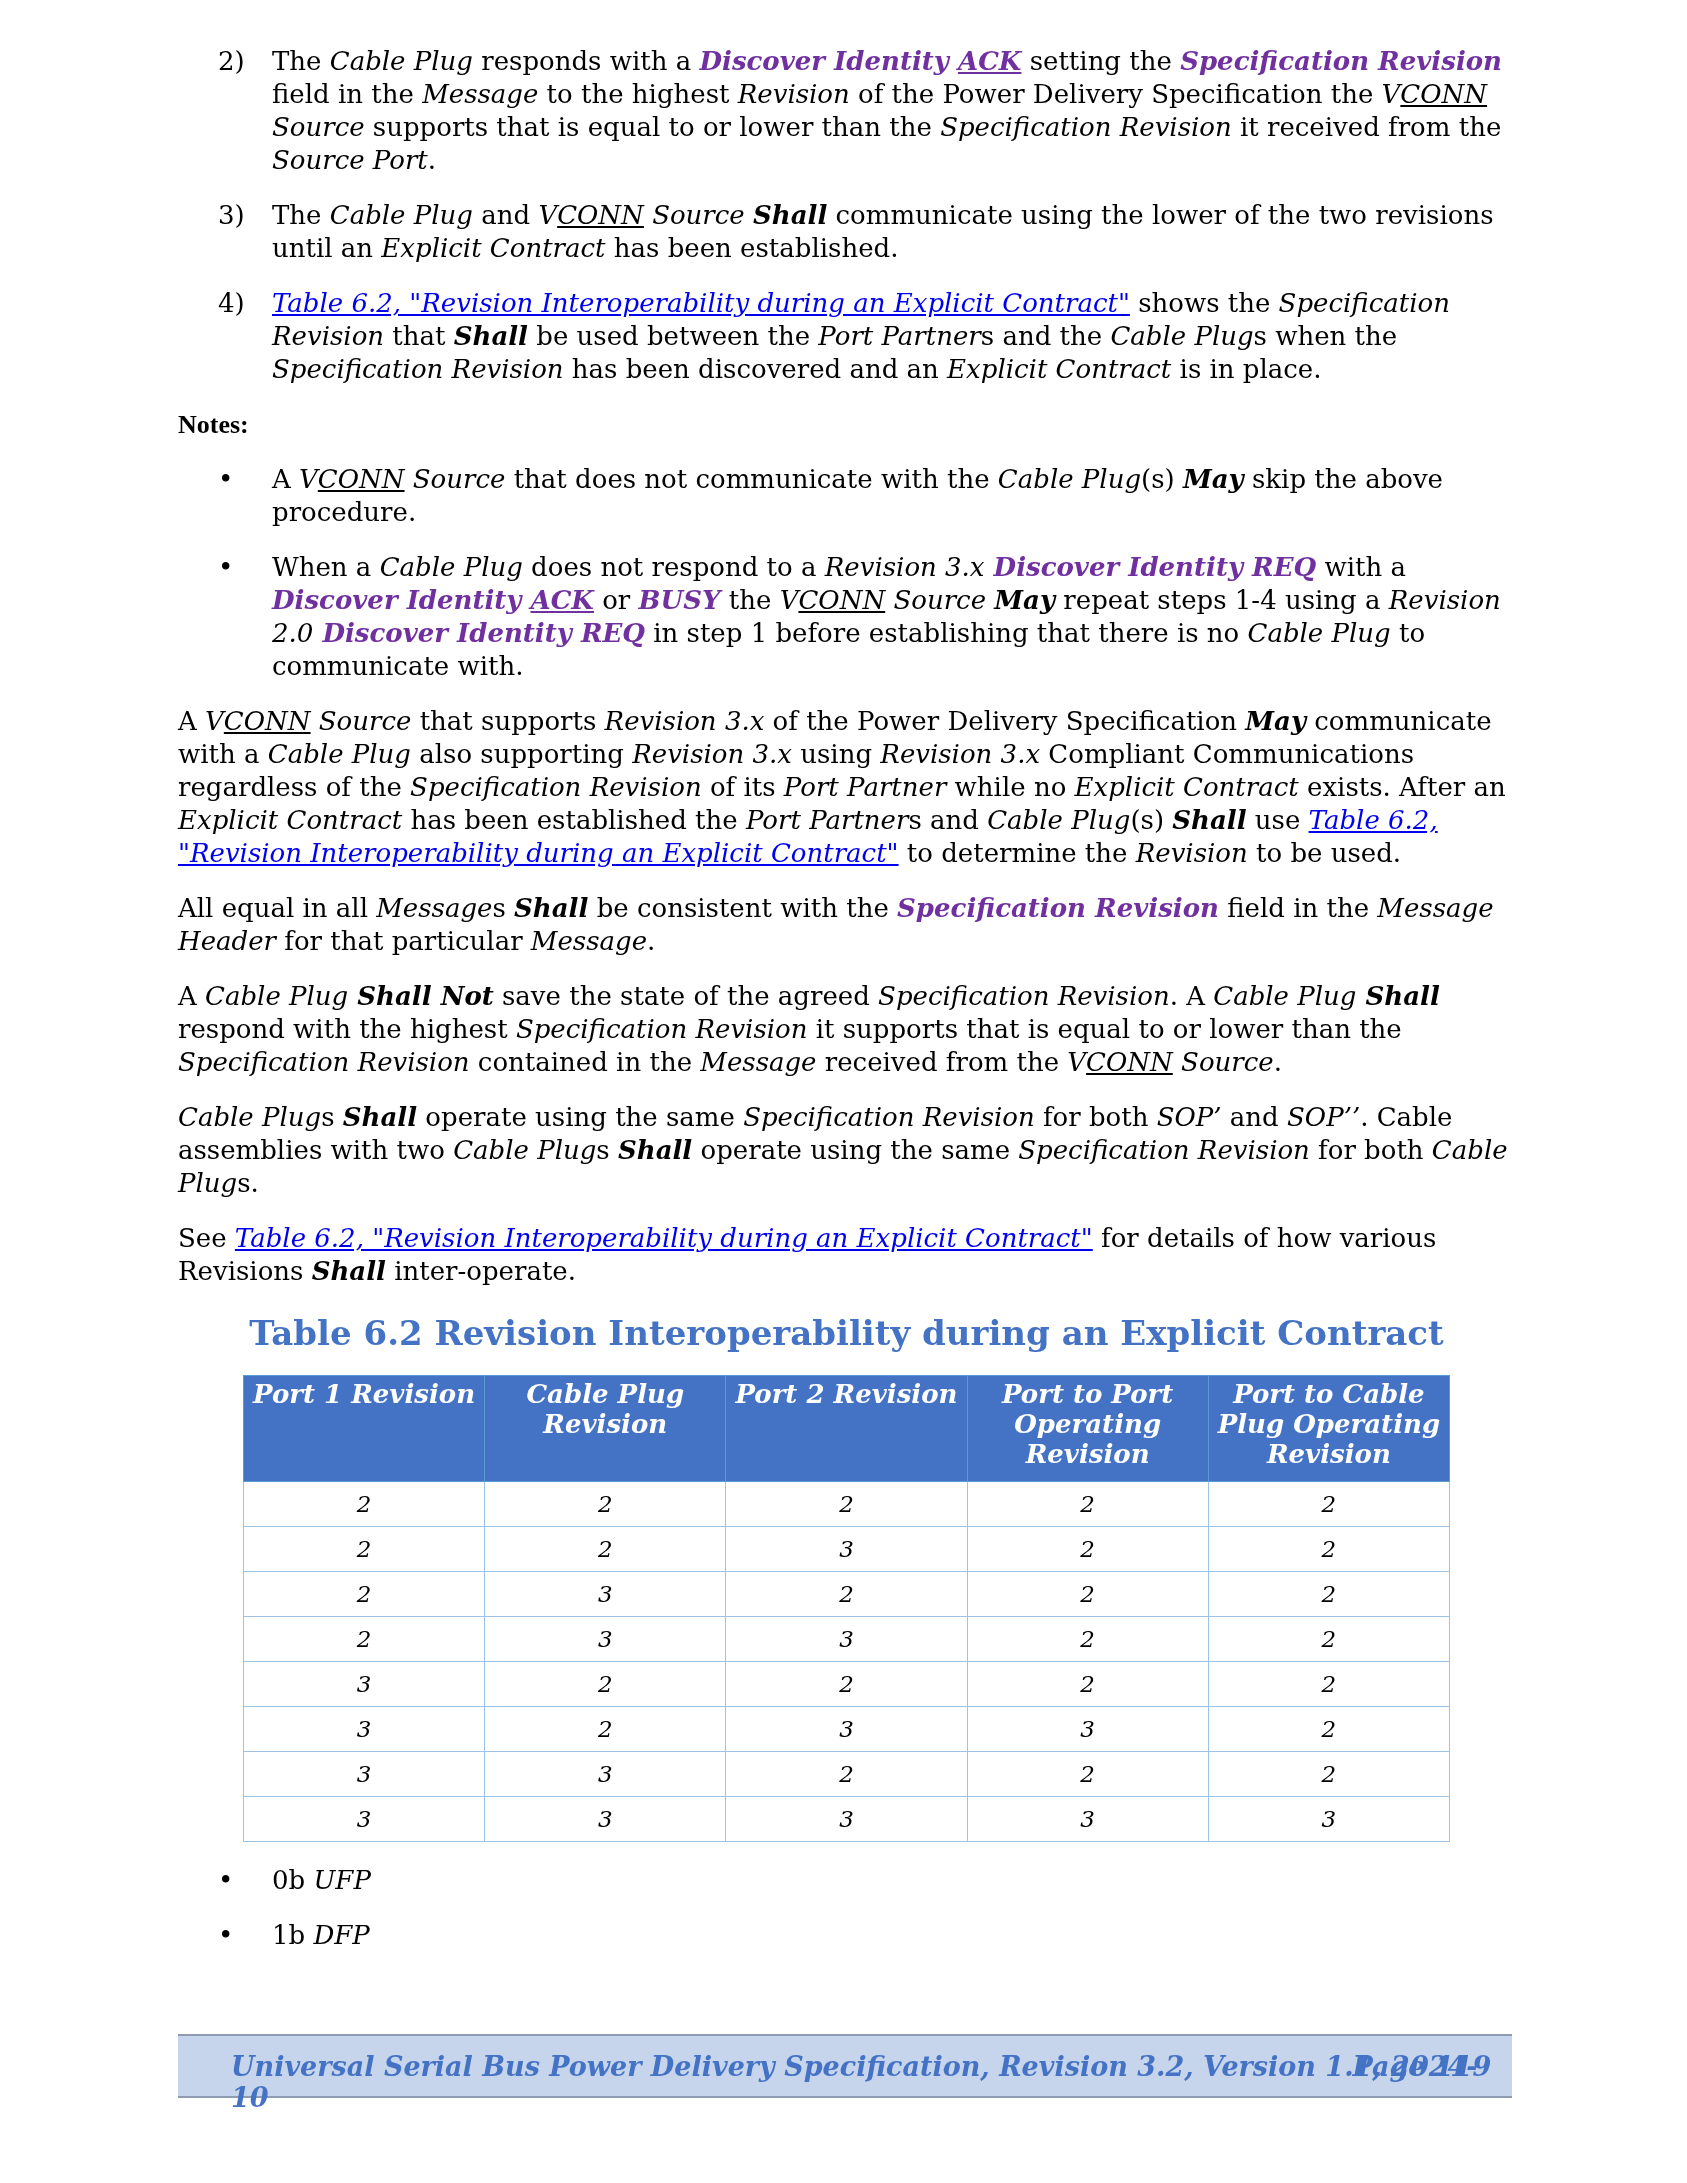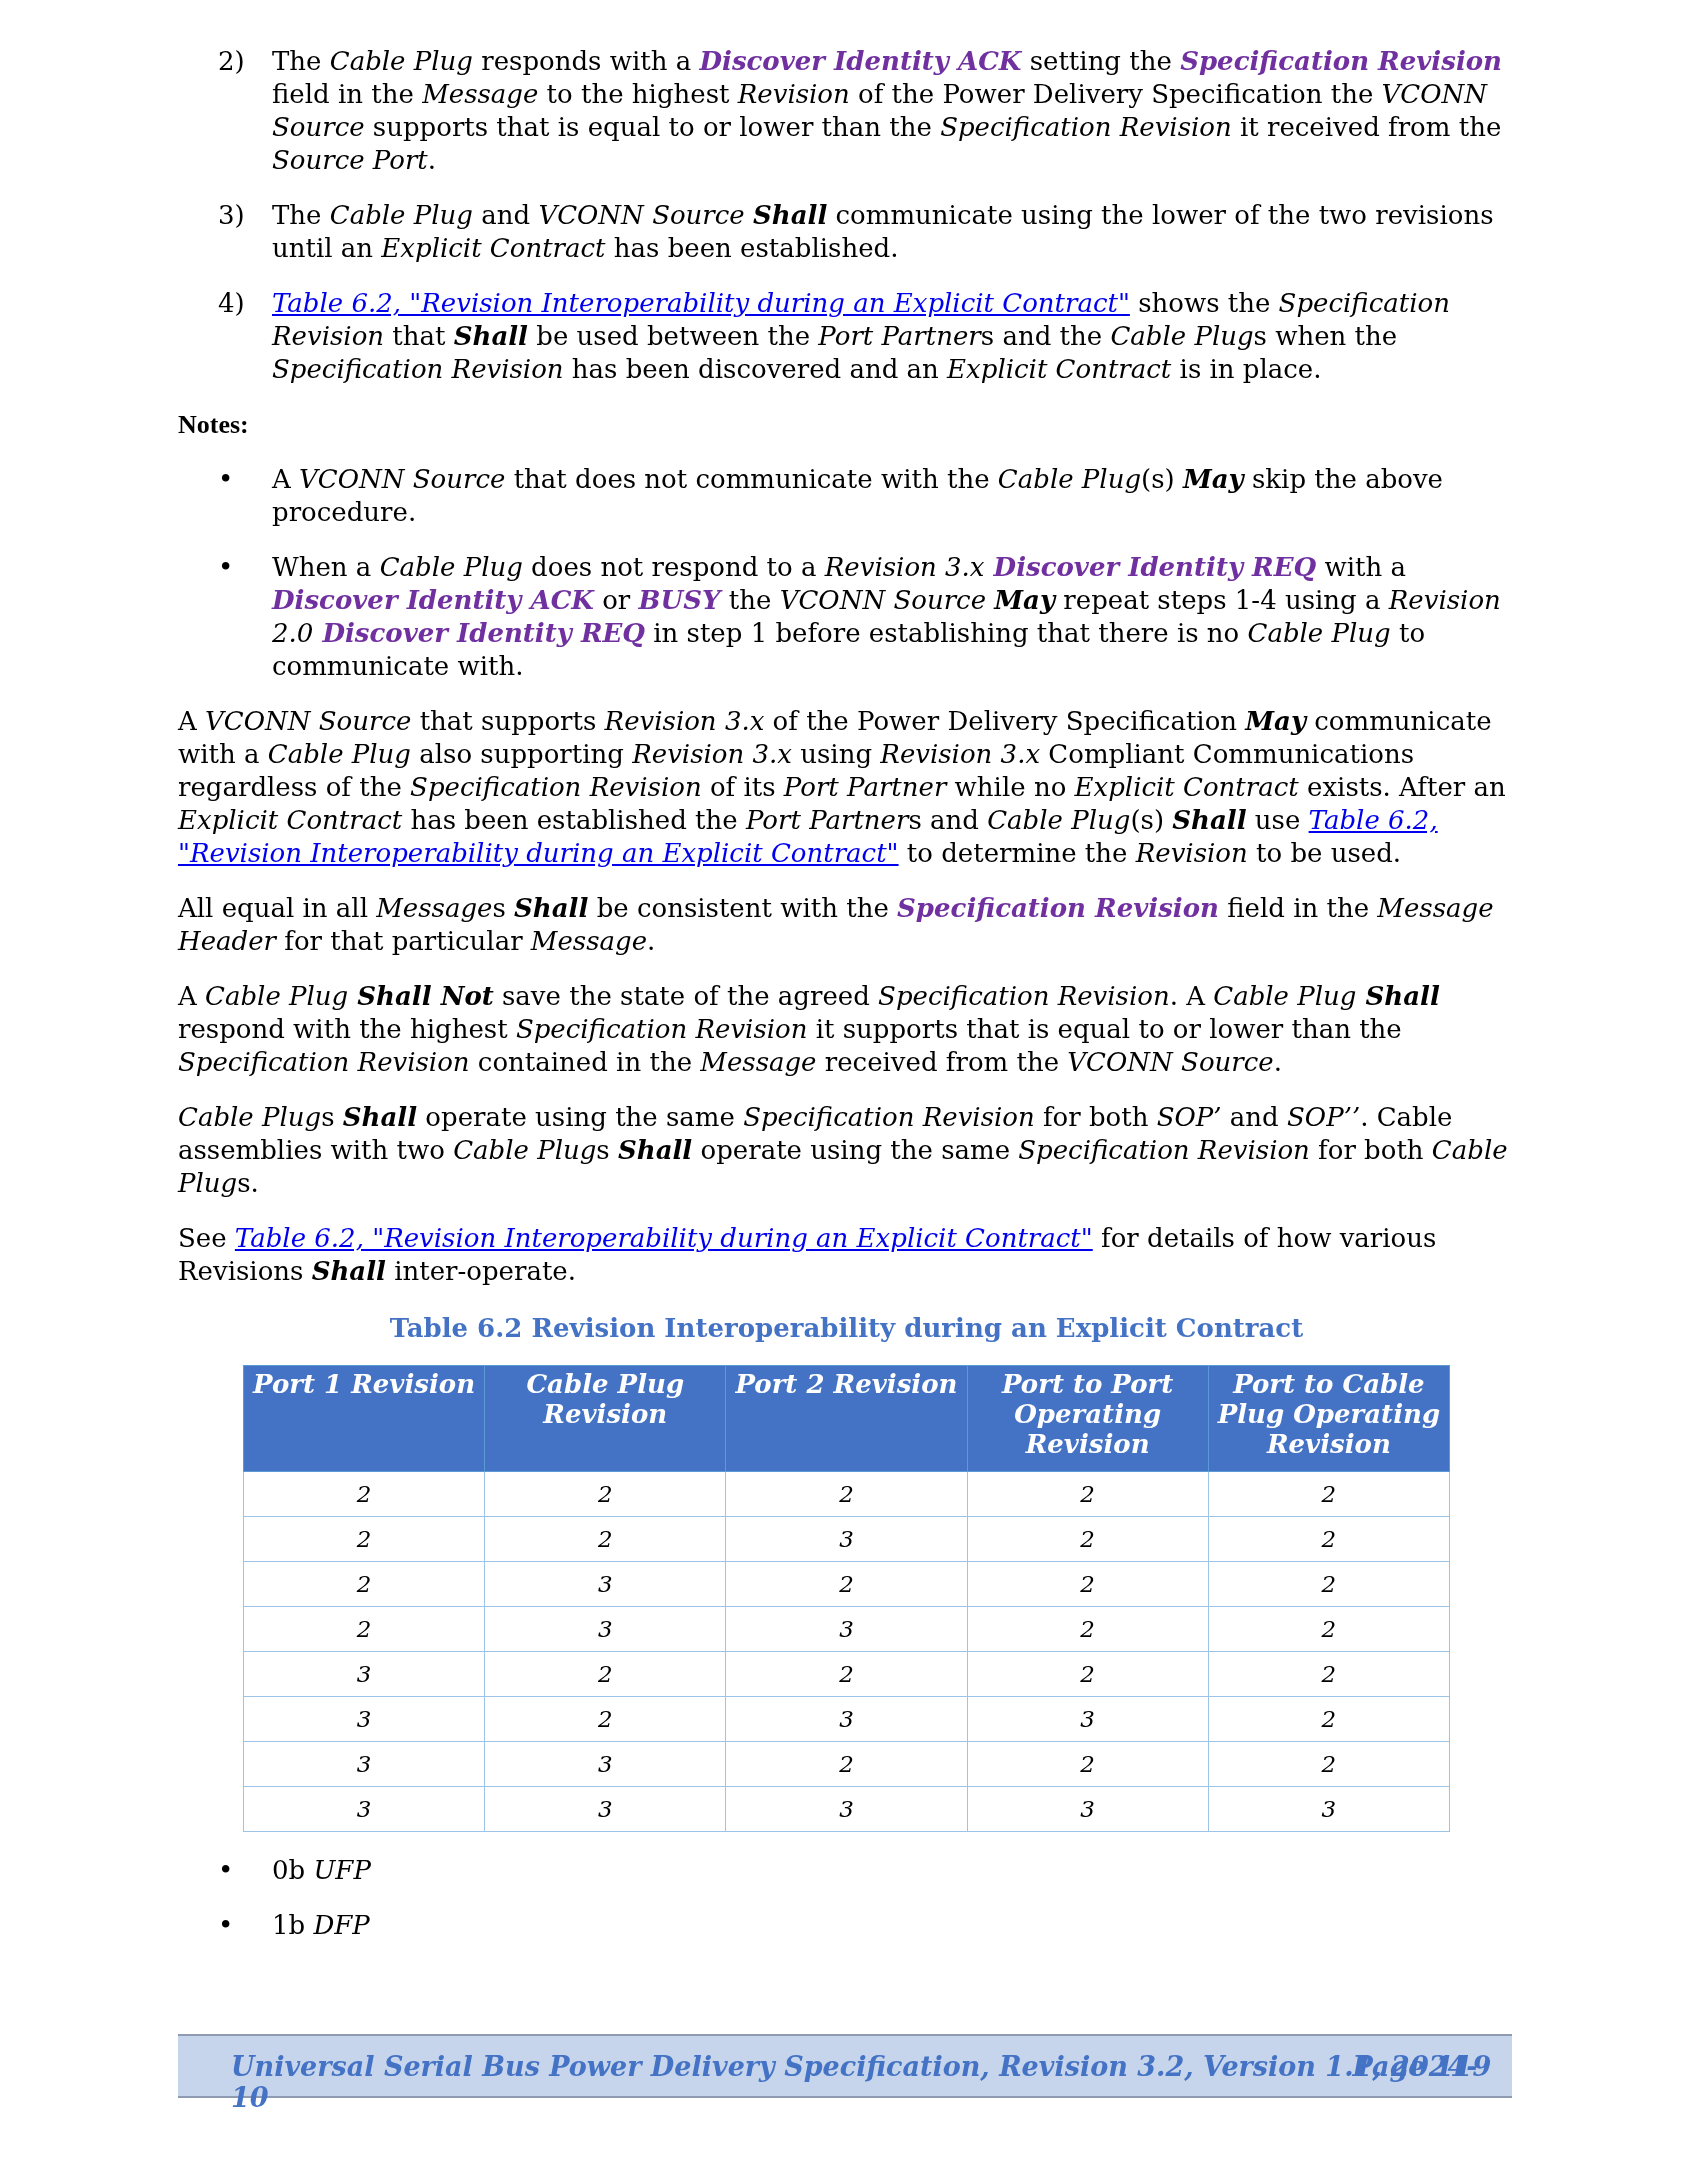--- a/index.html
+++ b/index.html
@@ -4,29 +4,29 @@
 <style>
   html,body{margin:0;padding:0;background:#fff;}
   body{width:1687px;height:2183px;position:relative;font-family:"DejaVu Serif","Liberation Serif",serif;color:#000;}
   .page{position:absolute;left:178px;top:0;width:1334px;}
   p,li{font-size:26px;line-height:33px;margin:0;}
   .para{margin-top:22px;}
   em{font-style:italic;}
   .kw{font-style:italic;font-weight:bold;}
   .purple{color:#7030a0;font-style:italic;font-weight:bold;}
   .link{color:#0000ee;font-style:italic;text-decoration:underline;}
-  .sc{font-variant:small-caps;}
+  .sc{font-variant:small-caps;text-decoration:underline;}
   ol.steps{list-style:none;padding:0;margin:0;}
   ol.steps li{position:relative;padding-left:94px;margin-top:22px;}
   ol.steps li .num{position:absolute;left:40px;top:0;}
   .notes-title{font-weight:bold;margin-top:22px;font-family:Liberation Serif, serif;}
   ul.bul{list-style:none;padding:0;margin:0;}
   ul.bul li{position:relative;padding-left:94px;margin-top:22px;}
   ul.bul li .dot{position:absolute;left:40px;top:0;}
-  .caption{text-align:center;color:#4472c4;font-weight:bold;font-size:26px;margin-top:25px;width:1207px;}
+  .caption{text-align:center;color:#4472c4;font-weight:bold;font-size:34px;margin-top:25px;width:1207px;}
   table{border-collapse:collapse;margin-left:65px;margin-top:22px;width:1207px;table-layout:fixed;font-style:italic;}
   th{background:#4472c4;color:#fff;font-weight:bold;font-size:26px;line-height:30px;vertical-align:top;padding:3.1px 5.2px 6.2px;border:1.6px solid #5b9bd5;height:96px;}
   td{text-align:center;font-size:23px;height:42px;border:1.6px solid #9dc3e6;}
   h3{color:#4472c4;font-size:33px;font-weight:bold;margin:20.7px 0 0;line-height:47px;}
   h3 .secnum{display:inline-block;width:212px;}
   .footer{position:absolute;left:178px;top:2034px;width:1334px;height:60px;background:#c6d5ec;border-top:2.6px solid #8f9bb0;border-bottom:2.6px solid #8f9bb0;}
   .footer span{position:absolute;top:14.5px;color:#4472c4;font-style:italic;font-weight:bold;font-size:27px;}
 </style>
 </head>
 <body>

